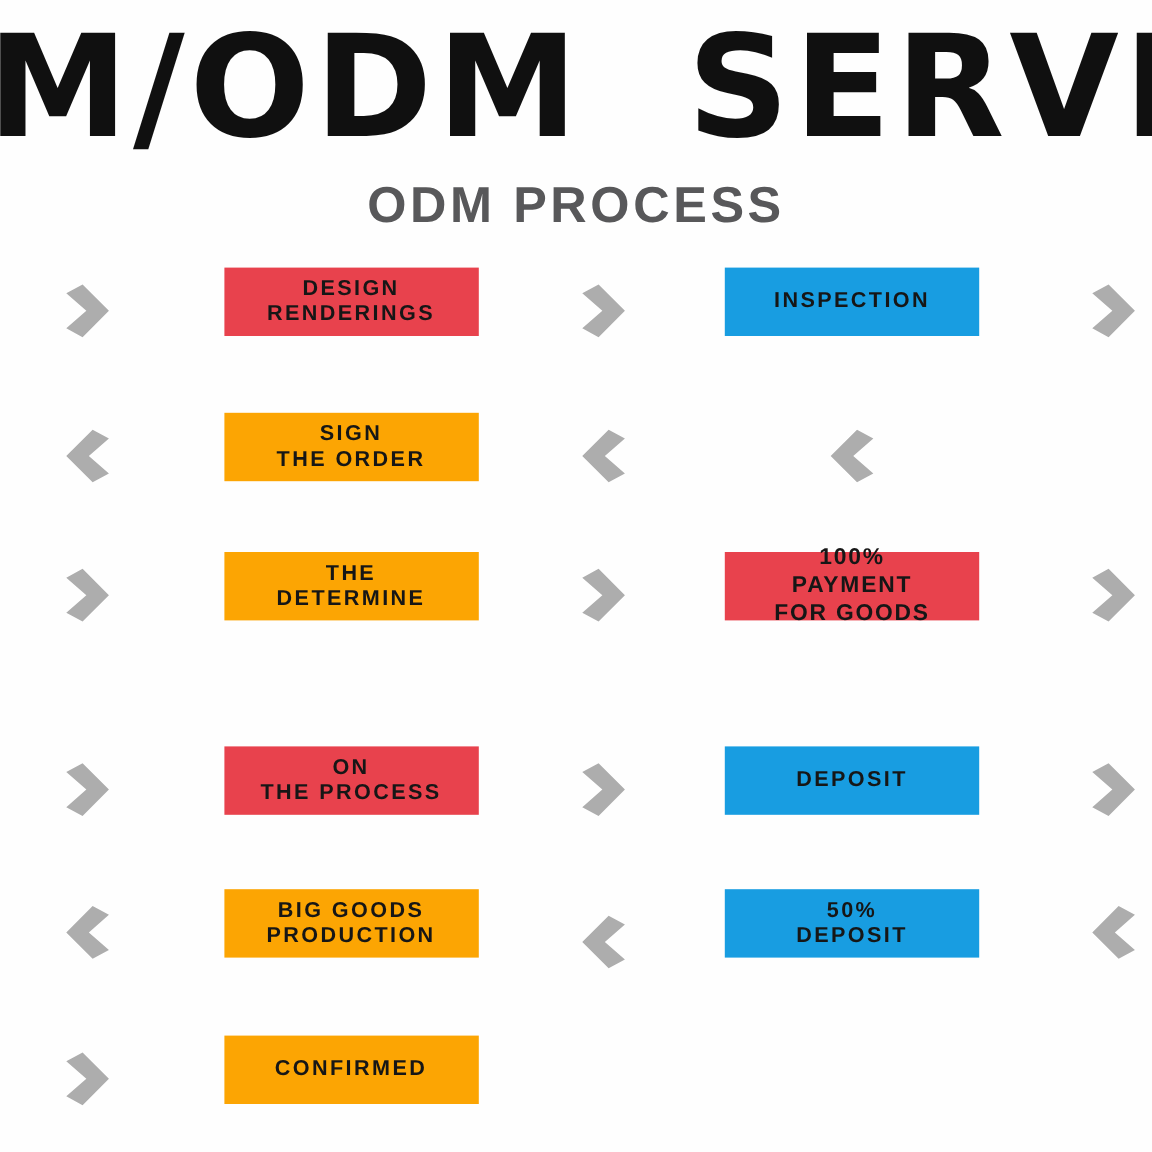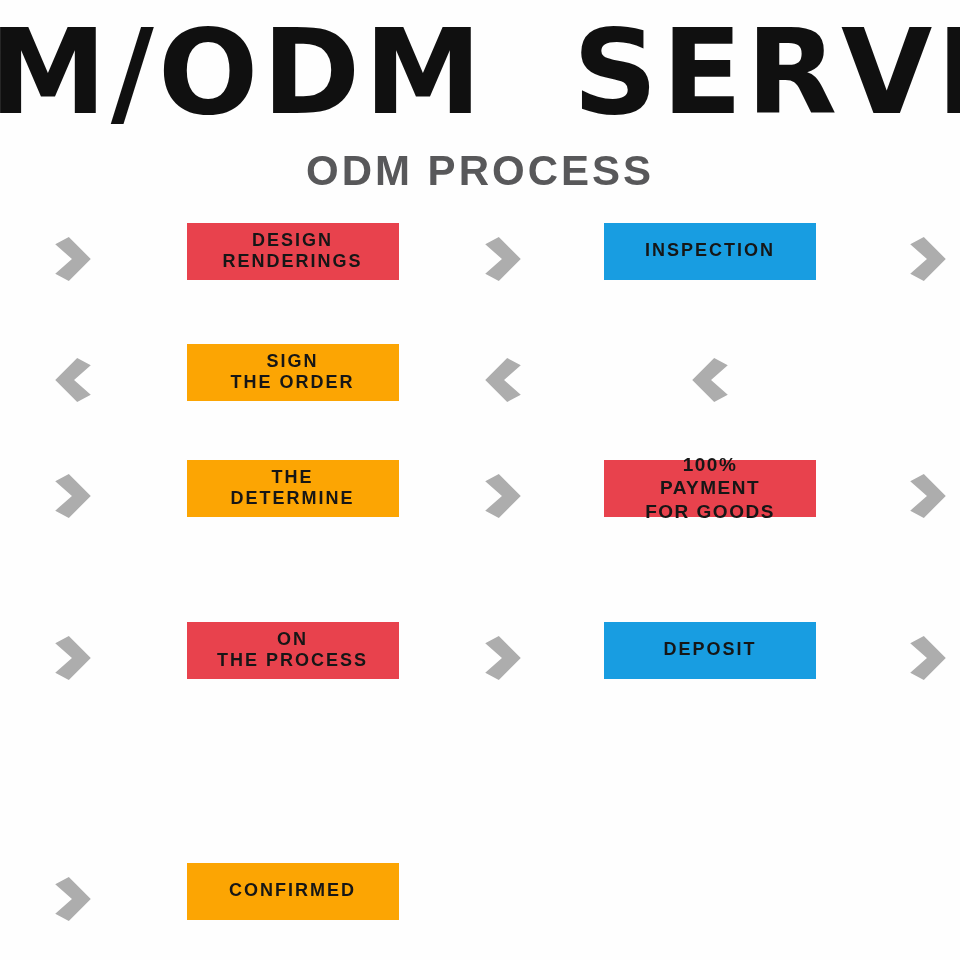--- a/index.html
+++ b/index.html
@@ -139,20 +139,45 @@
     <div class="cell">
         <div class="box blue">DEPOSIT</div>
       </div>
     <div class="cell">
         <svg class="chev" viewBox="0 0 36 44">
           <polygon points="1,8 14,1 35,22 14,43 1,36 17,22"></polygon>
         </svg>
       </div>
   </div>
 
+  <div class="row" style="top:740px">
+    <div class="cell">
+        <svg class="chev left" viewBox="0 0 36 44">
+          <polygon points="1,8 14,1 35,22 14,43 1,36 17,22"></polygon>
+        </svg>
+      </div>
+    <div class="cell">
+        <div class="box orange">BIG GOODS
+PRODUCTION</div>
+      </div>
+    <div class="cell">
+        <svg class="chev left" style="transform:translateY(16px) scaleX(-1)" viewBox="0 0 36 44">
+          <polygon points="1,8 14,1 35,22 14,43 1,36 17,22"></polygon>
+        </svg>
+      </div>
+    <div class="cell">
+        <div class="box blue">50%
+DEPOSIT</div>
+      </div>
+    <div class="cell">
+        <svg class="chev left" viewBox="0 0 36 44">
+          <polygon points="1,8 14,1 35,22 14,43 1,36 17,22"></polygon>
+        </svg>
+      </div>
+  </div>
 
   <div class="row" style="top:862px">
     <div class="cell">
         <svg class="chev" viewBox="0 0 36 44">
           <polygon points="1,8 14,1 35,22 14,43 1,36 17,22"></polygon>
         </svg>
       </div>
     <div class="cell">
         <div class="box orange">CONFIRMED</div>
       </div>

